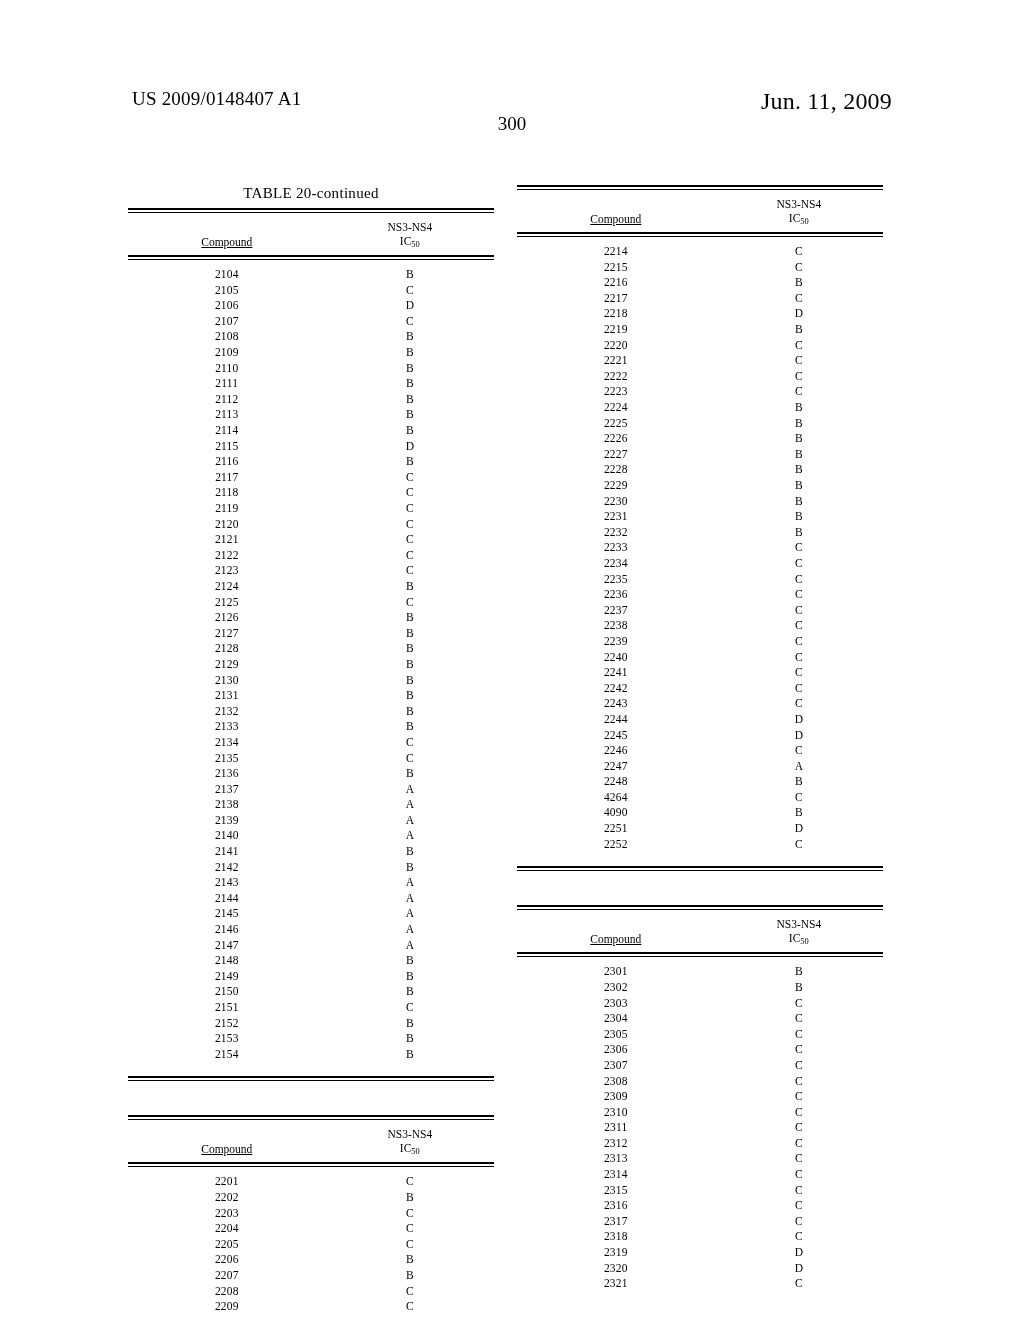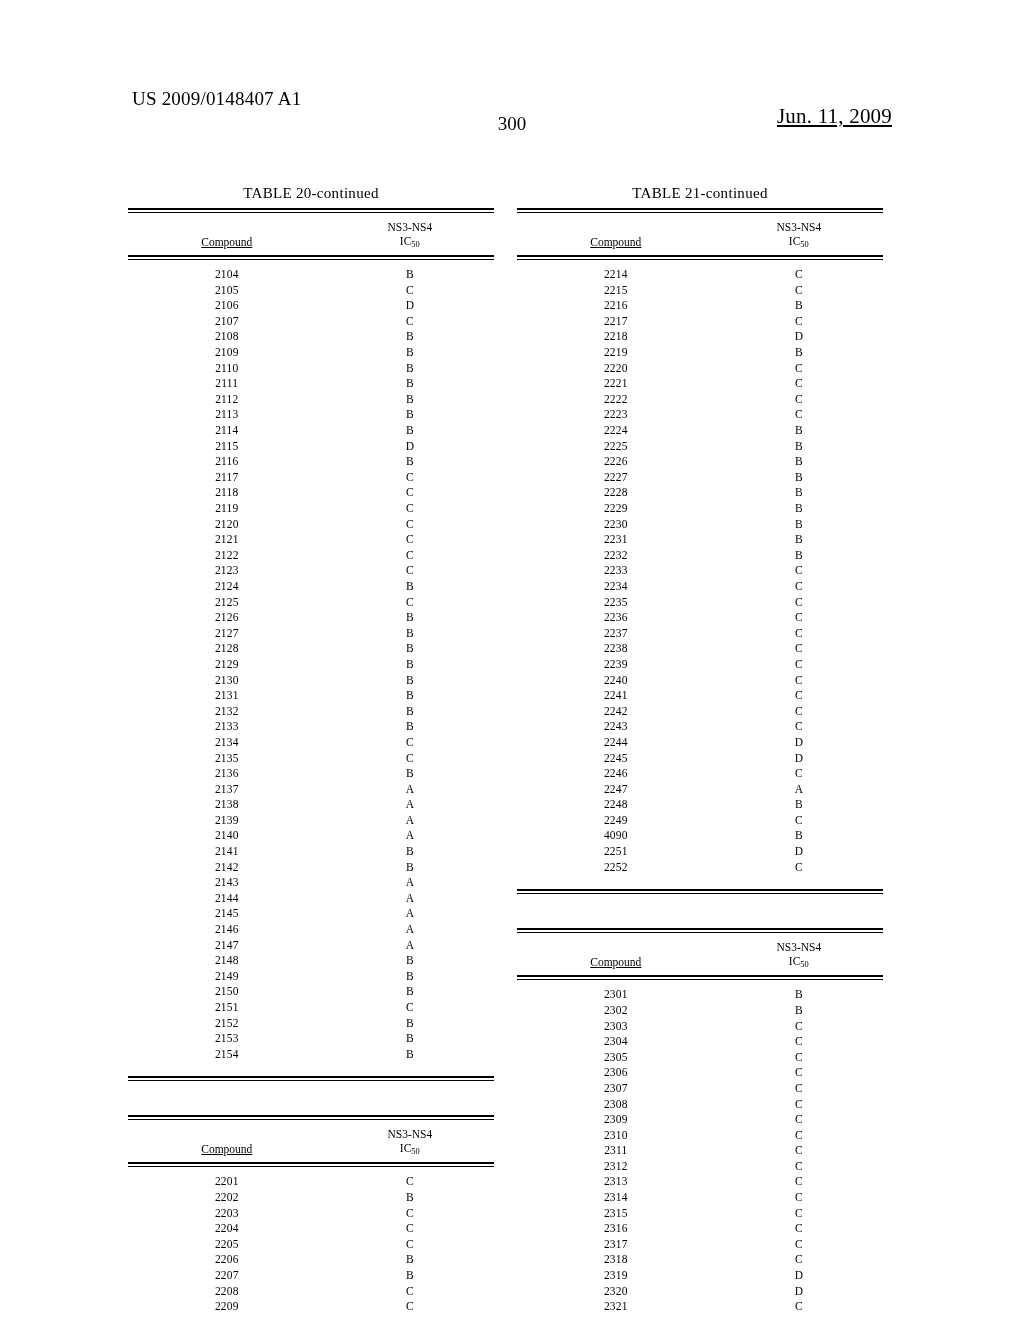--- a/index.html
+++ b/index.html
@@ -28,25 +28,24 @@
     position: absolute;
     left: 0;
     top: 0;
     font-size: 19px;
     letter-spacing: 0.2px;
     white-space: nowrap;
   }
   .page-header .pub-date {
     position: absolute;
     right: 0;
-    top: 16px;
-    font-size: 21px;
+    top: 0;
+    font-size: 24px;
     letter-spacing: 0.2px;
     white-space: nowrap;
-    text-decoration: underline;
   }
   .page-number {
     position: absolute;
     top: 113px;
     left: 0;
     width: 1024px;
     text-align: center;
     font-size: 19px;
   }
 
@@ -409,21 +408,20 @@
           </div>
           <div class="trow">
             <div class="c-compound">2209</div>
             <div class="c-value">C</div>
           </div>
         </div>
       </div>
     </div>
   <div class="col col-right" id="col-right">
       <div class="tbl-block">
-        <div class="tbl-caption">TABLE 21-continued</div>
         <div class="rule-double"></div>
         <div class="thead">
           <div class="th th-compound">Compound</div>
           <div class="th th-ic50">
             <span class="l1">NS3-NS4</span>
             <span class="l2"><span>IC</span><sub>50</sub></span>
           </div>
         </div>
         <div class="rule-double"></div>
         <div class="tbody">
@@ -561,21 +559,21 @@
           </div>
           <div class="trow">
             <div class="c-compound">2247</div>
             <div class="c-value">A</div>
           </div>
           <div class="trow">
             <div class="c-compound">2248</div>
             <div class="c-value">B</div>
           </div>
           <div class="trow">
-            <div class="c-compound">2249</div>
+            <div class="c-compound">4264</div>
             <div class="c-value">C</div>
           </div>
           <div class="trow">
             <div class="c-compound">4090</div>
             <div class="c-value">B</div>
           </div>
           <div class="trow">
             <div class="c-compound">2251</div>
             <div class="c-value">D</div>
           </div>

